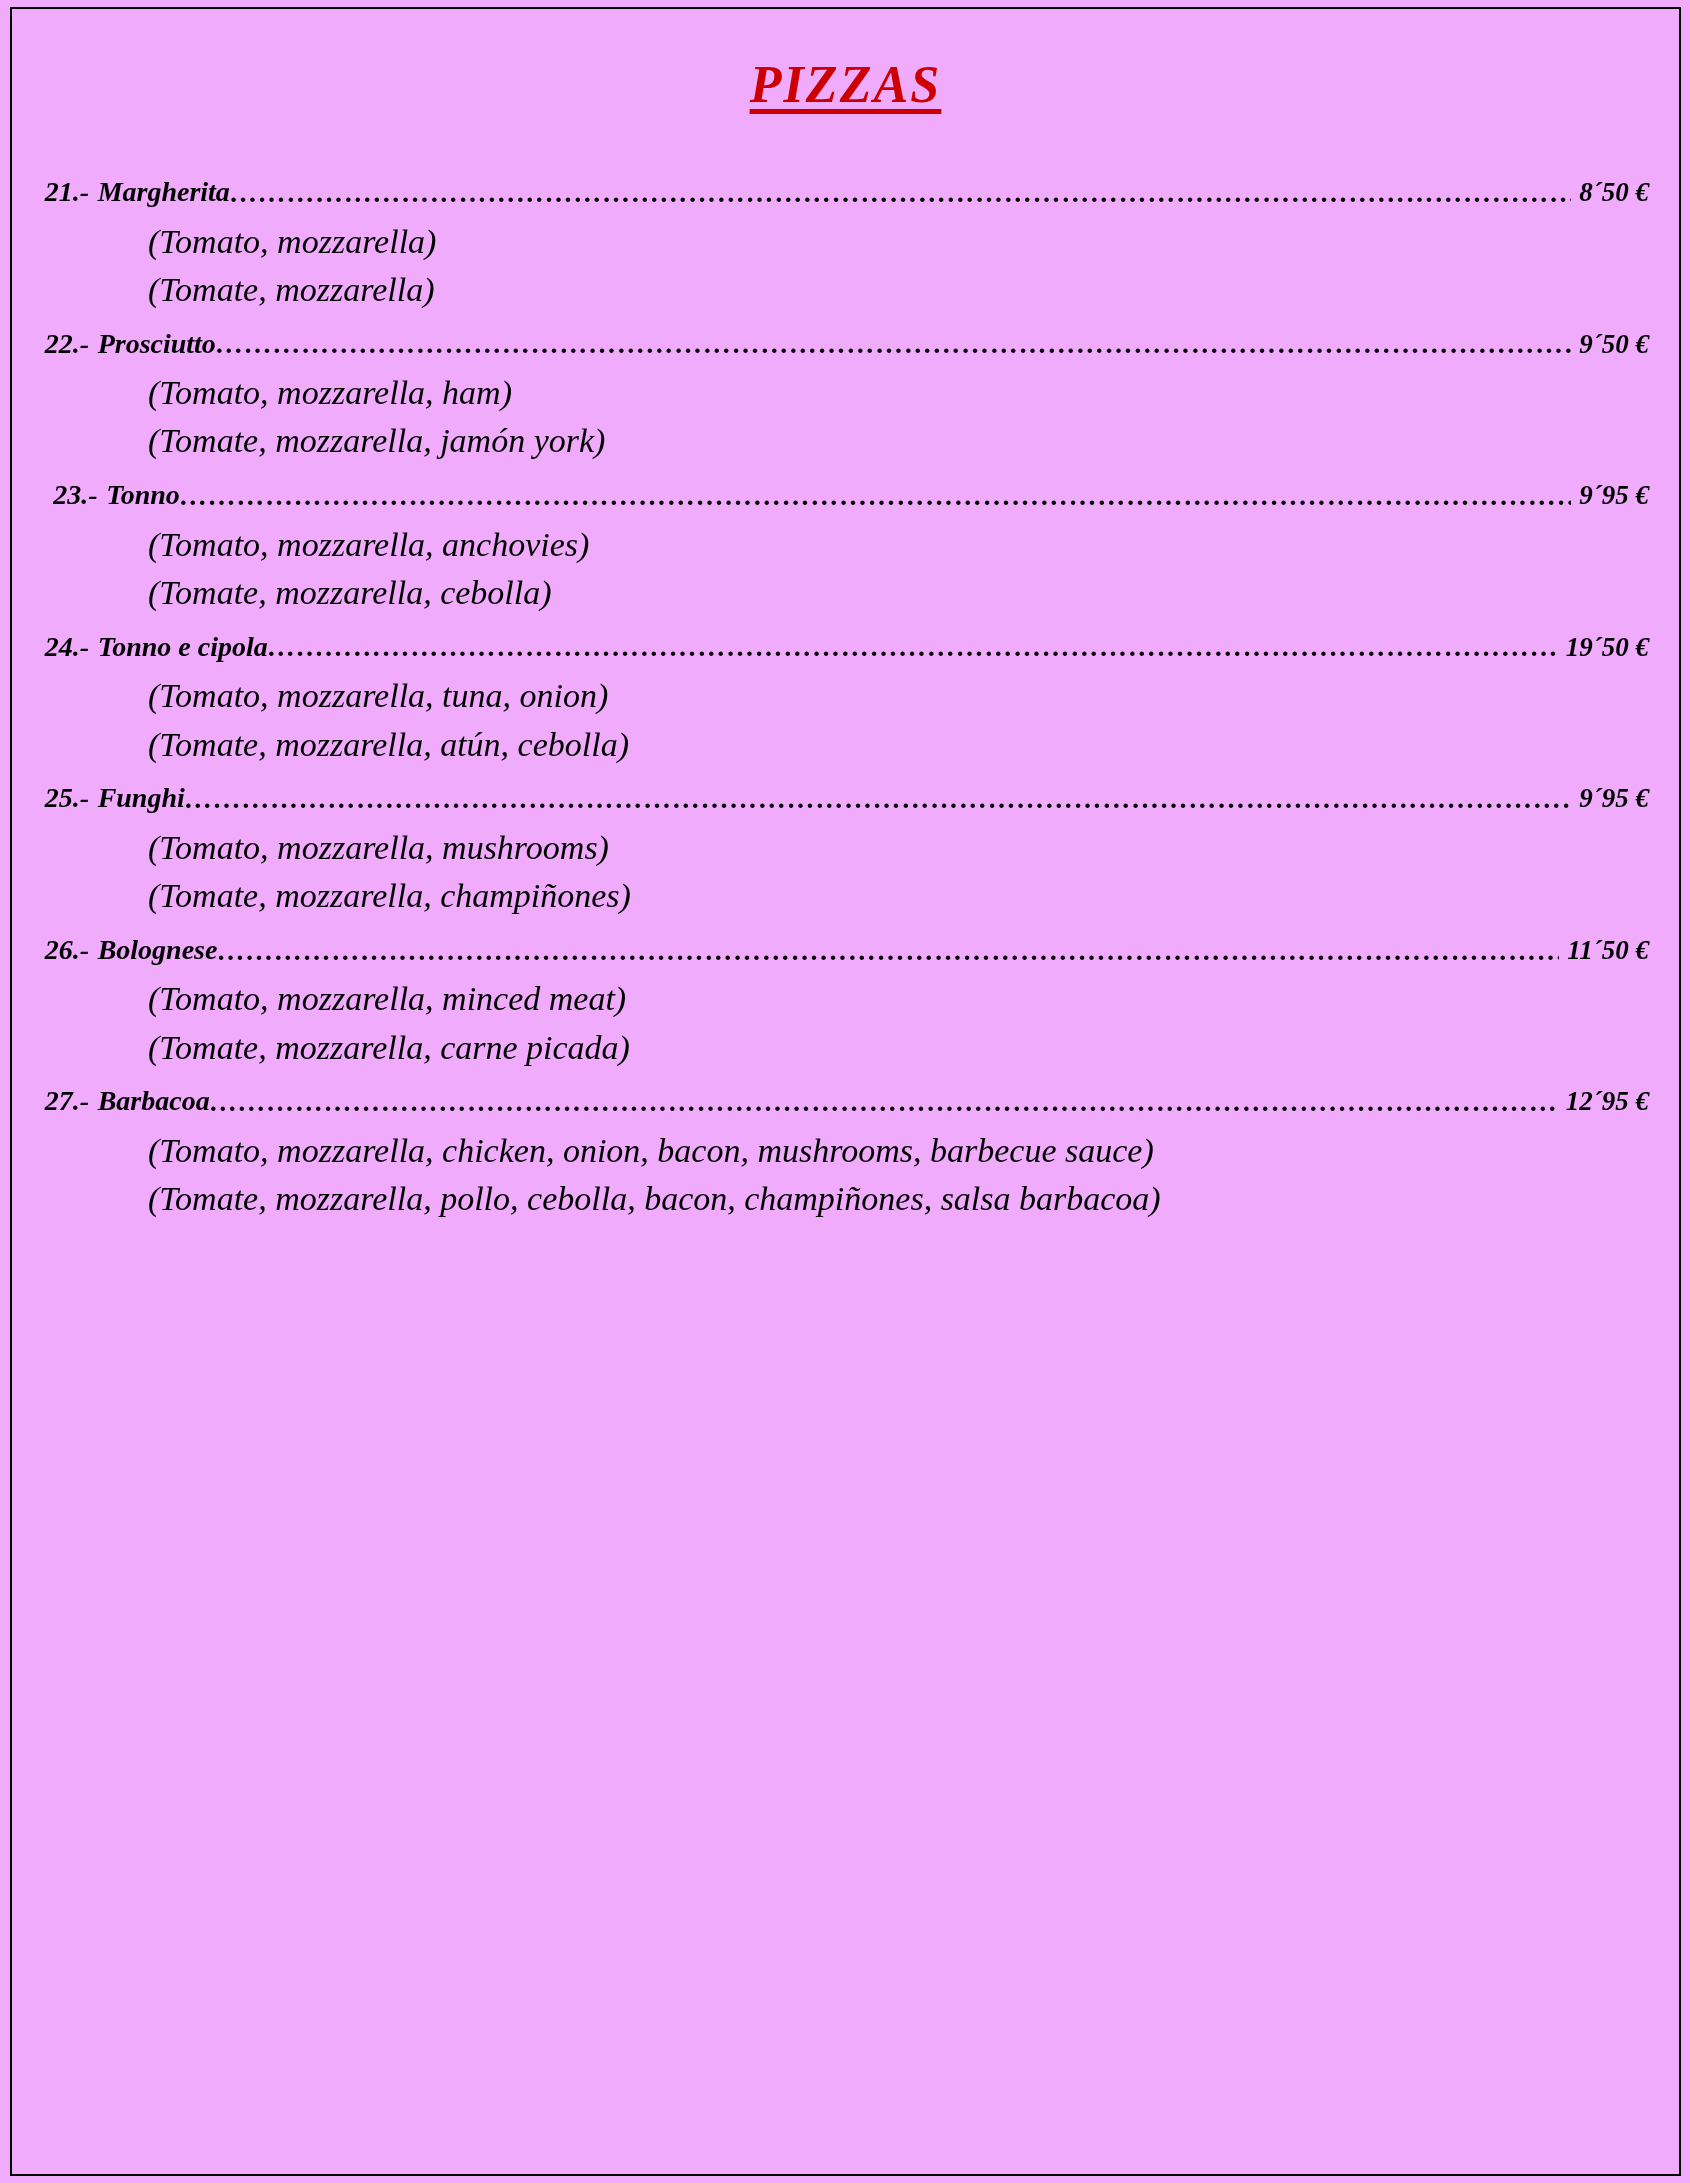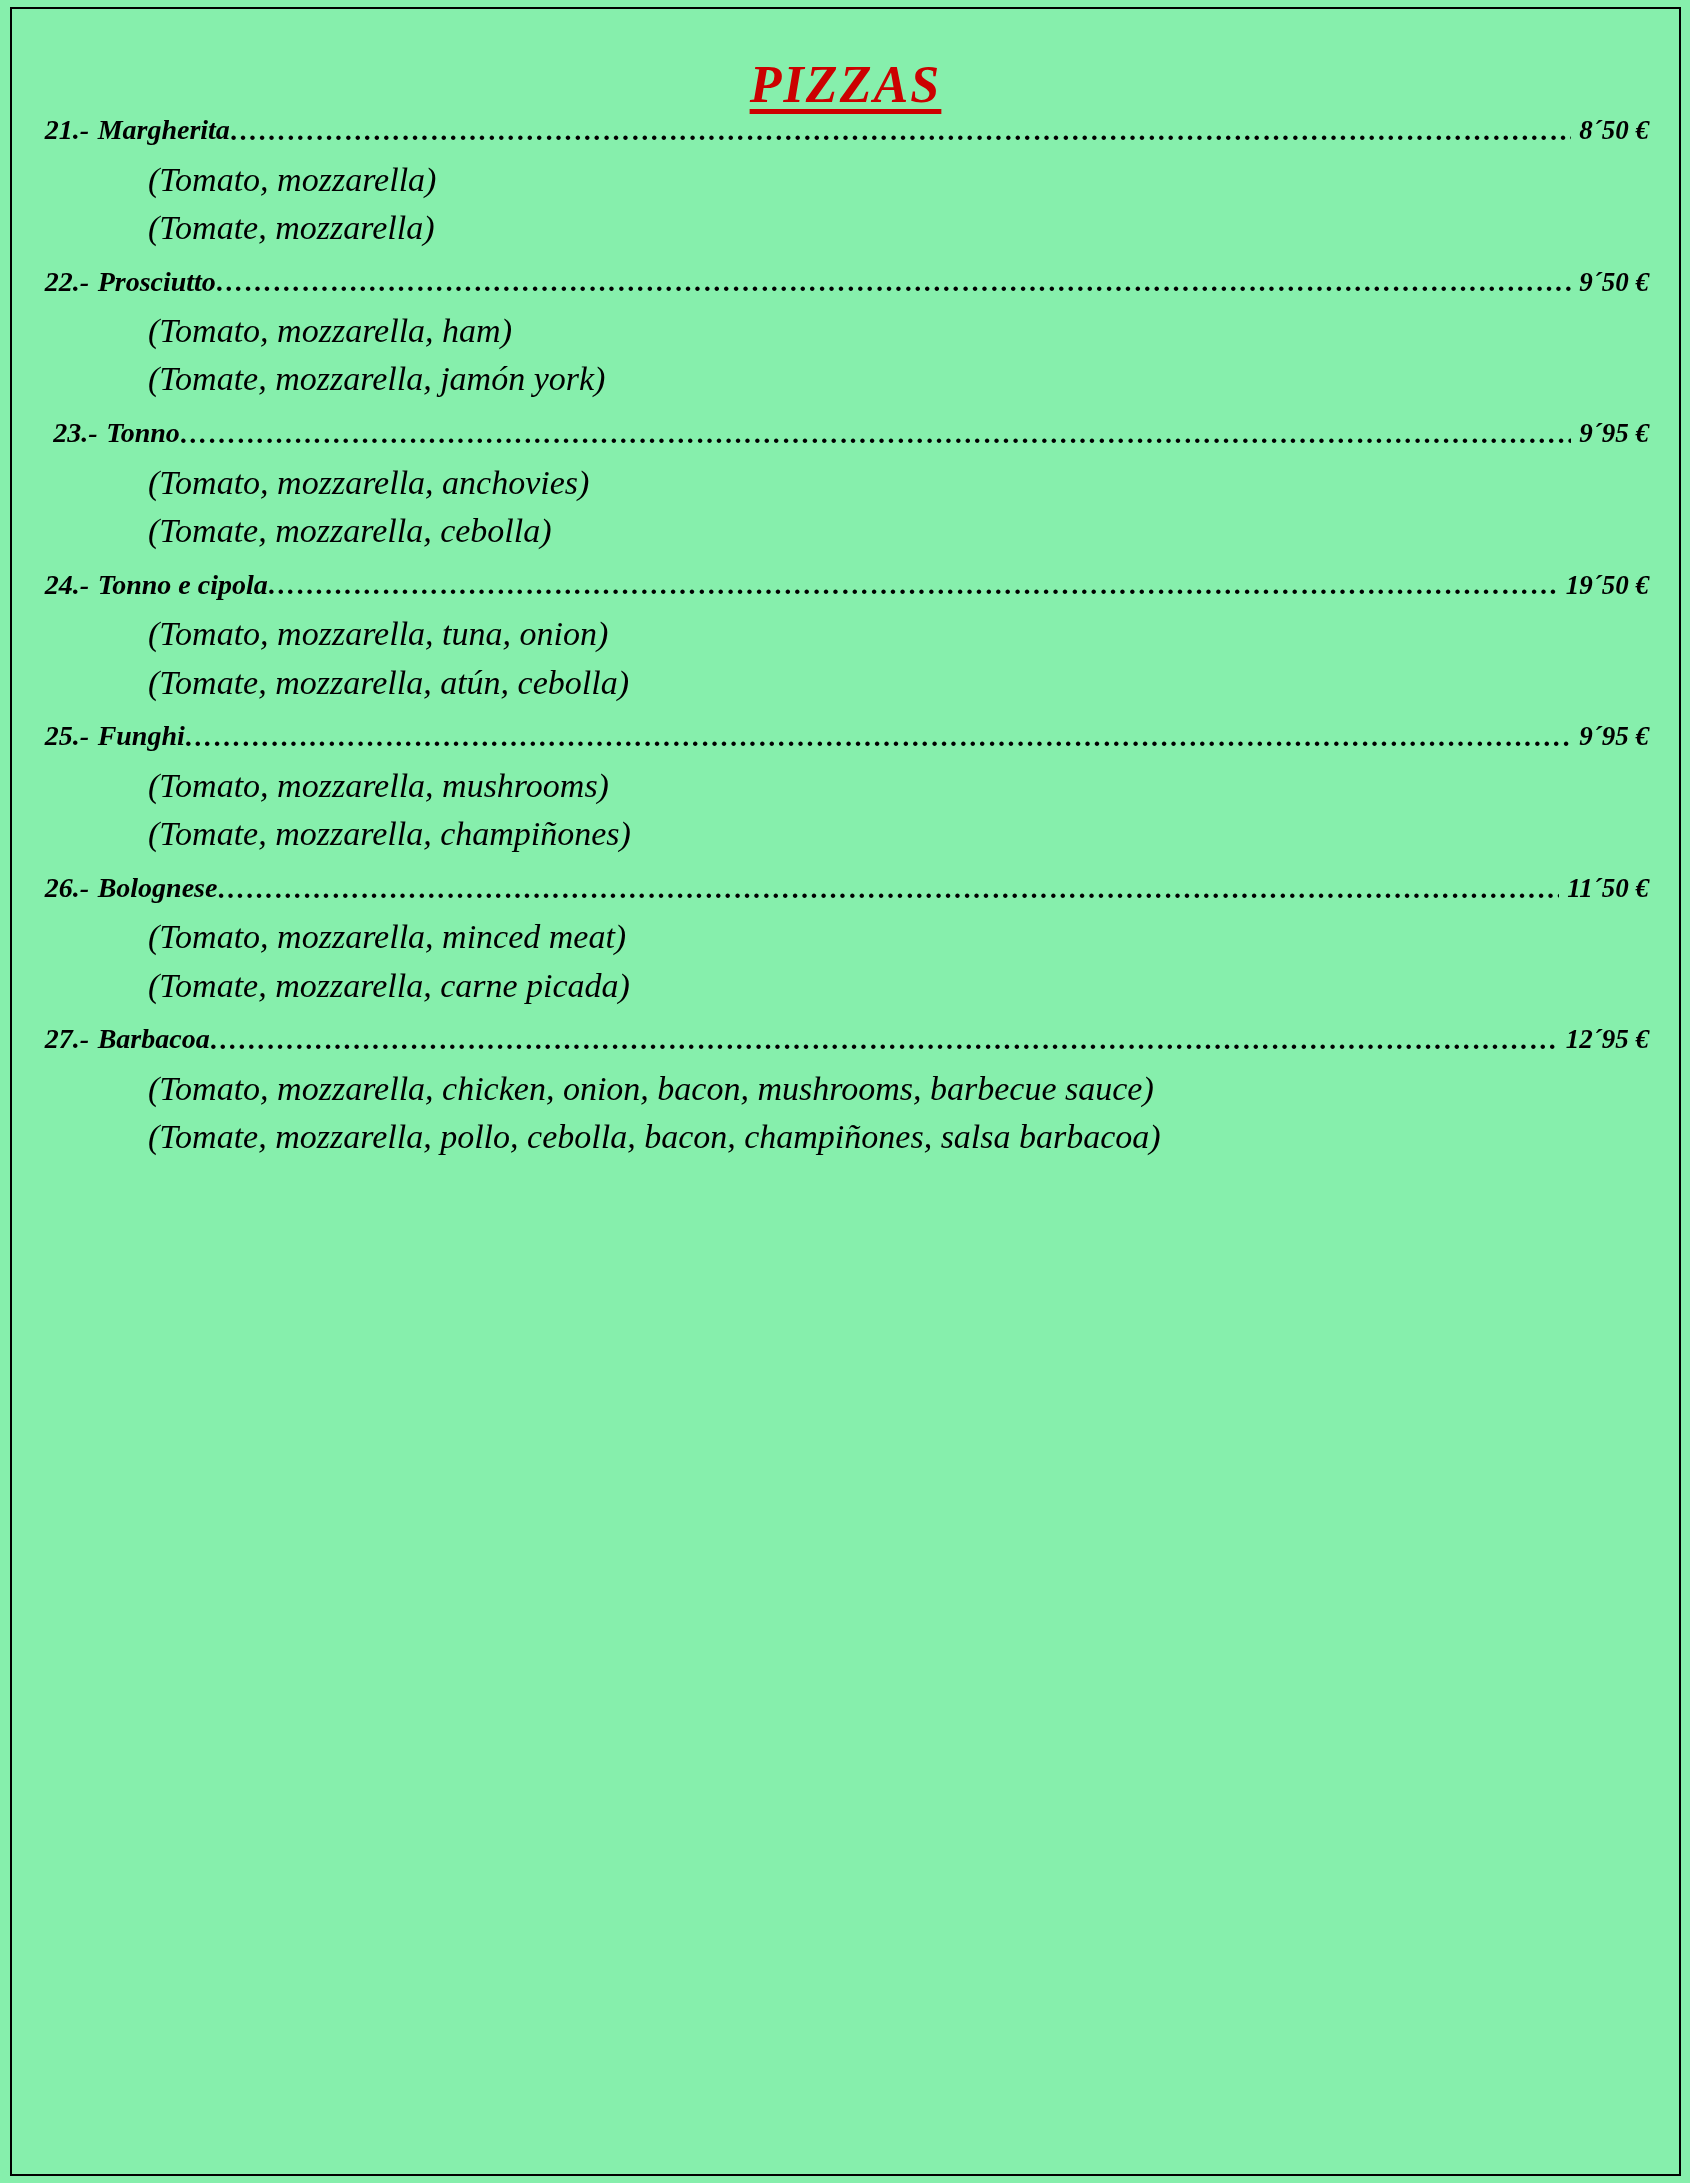--- a/index.html
+++ b/index.html
@@ -4,21 +4,21 @@
 <style>
   html, body {
     margin: 0;
     padding: 0;
     background: #ffffff;
   }
   .page {
     position: relative;
     width: 1691px;
     height: 2183px;
-    background: #86efac;
+    background: #f0abfc;
     box-sizing: border-box;
     font-family: "Liberation Serif", serif;
     overflow: hidden;
   }
   .page-border {
     position: absolute;
     left: 10px;
     top: 7px;
     right: 10px;
     bottom: 7px;
@@ -42,20 +42,21 @@
     font-style: italic;
     font-weight: bold;
     font-size: 52px;
     letter-spacing: 2.1px;
     text-decoration: underline;
     text-underline-offset: 7px;
     margin: 27px 0 0 0;
     padding: 0;
   }
   .menu {
+    margin-top: 62px;
     padding: 0 0 0 0;
   }
   .item {
     margin-bottom: 0;
   }
   .item-head {
     display: flex;
     align-items: flex-end;
     width: 100%;
     font-family: "Liberation Serif", serif;

